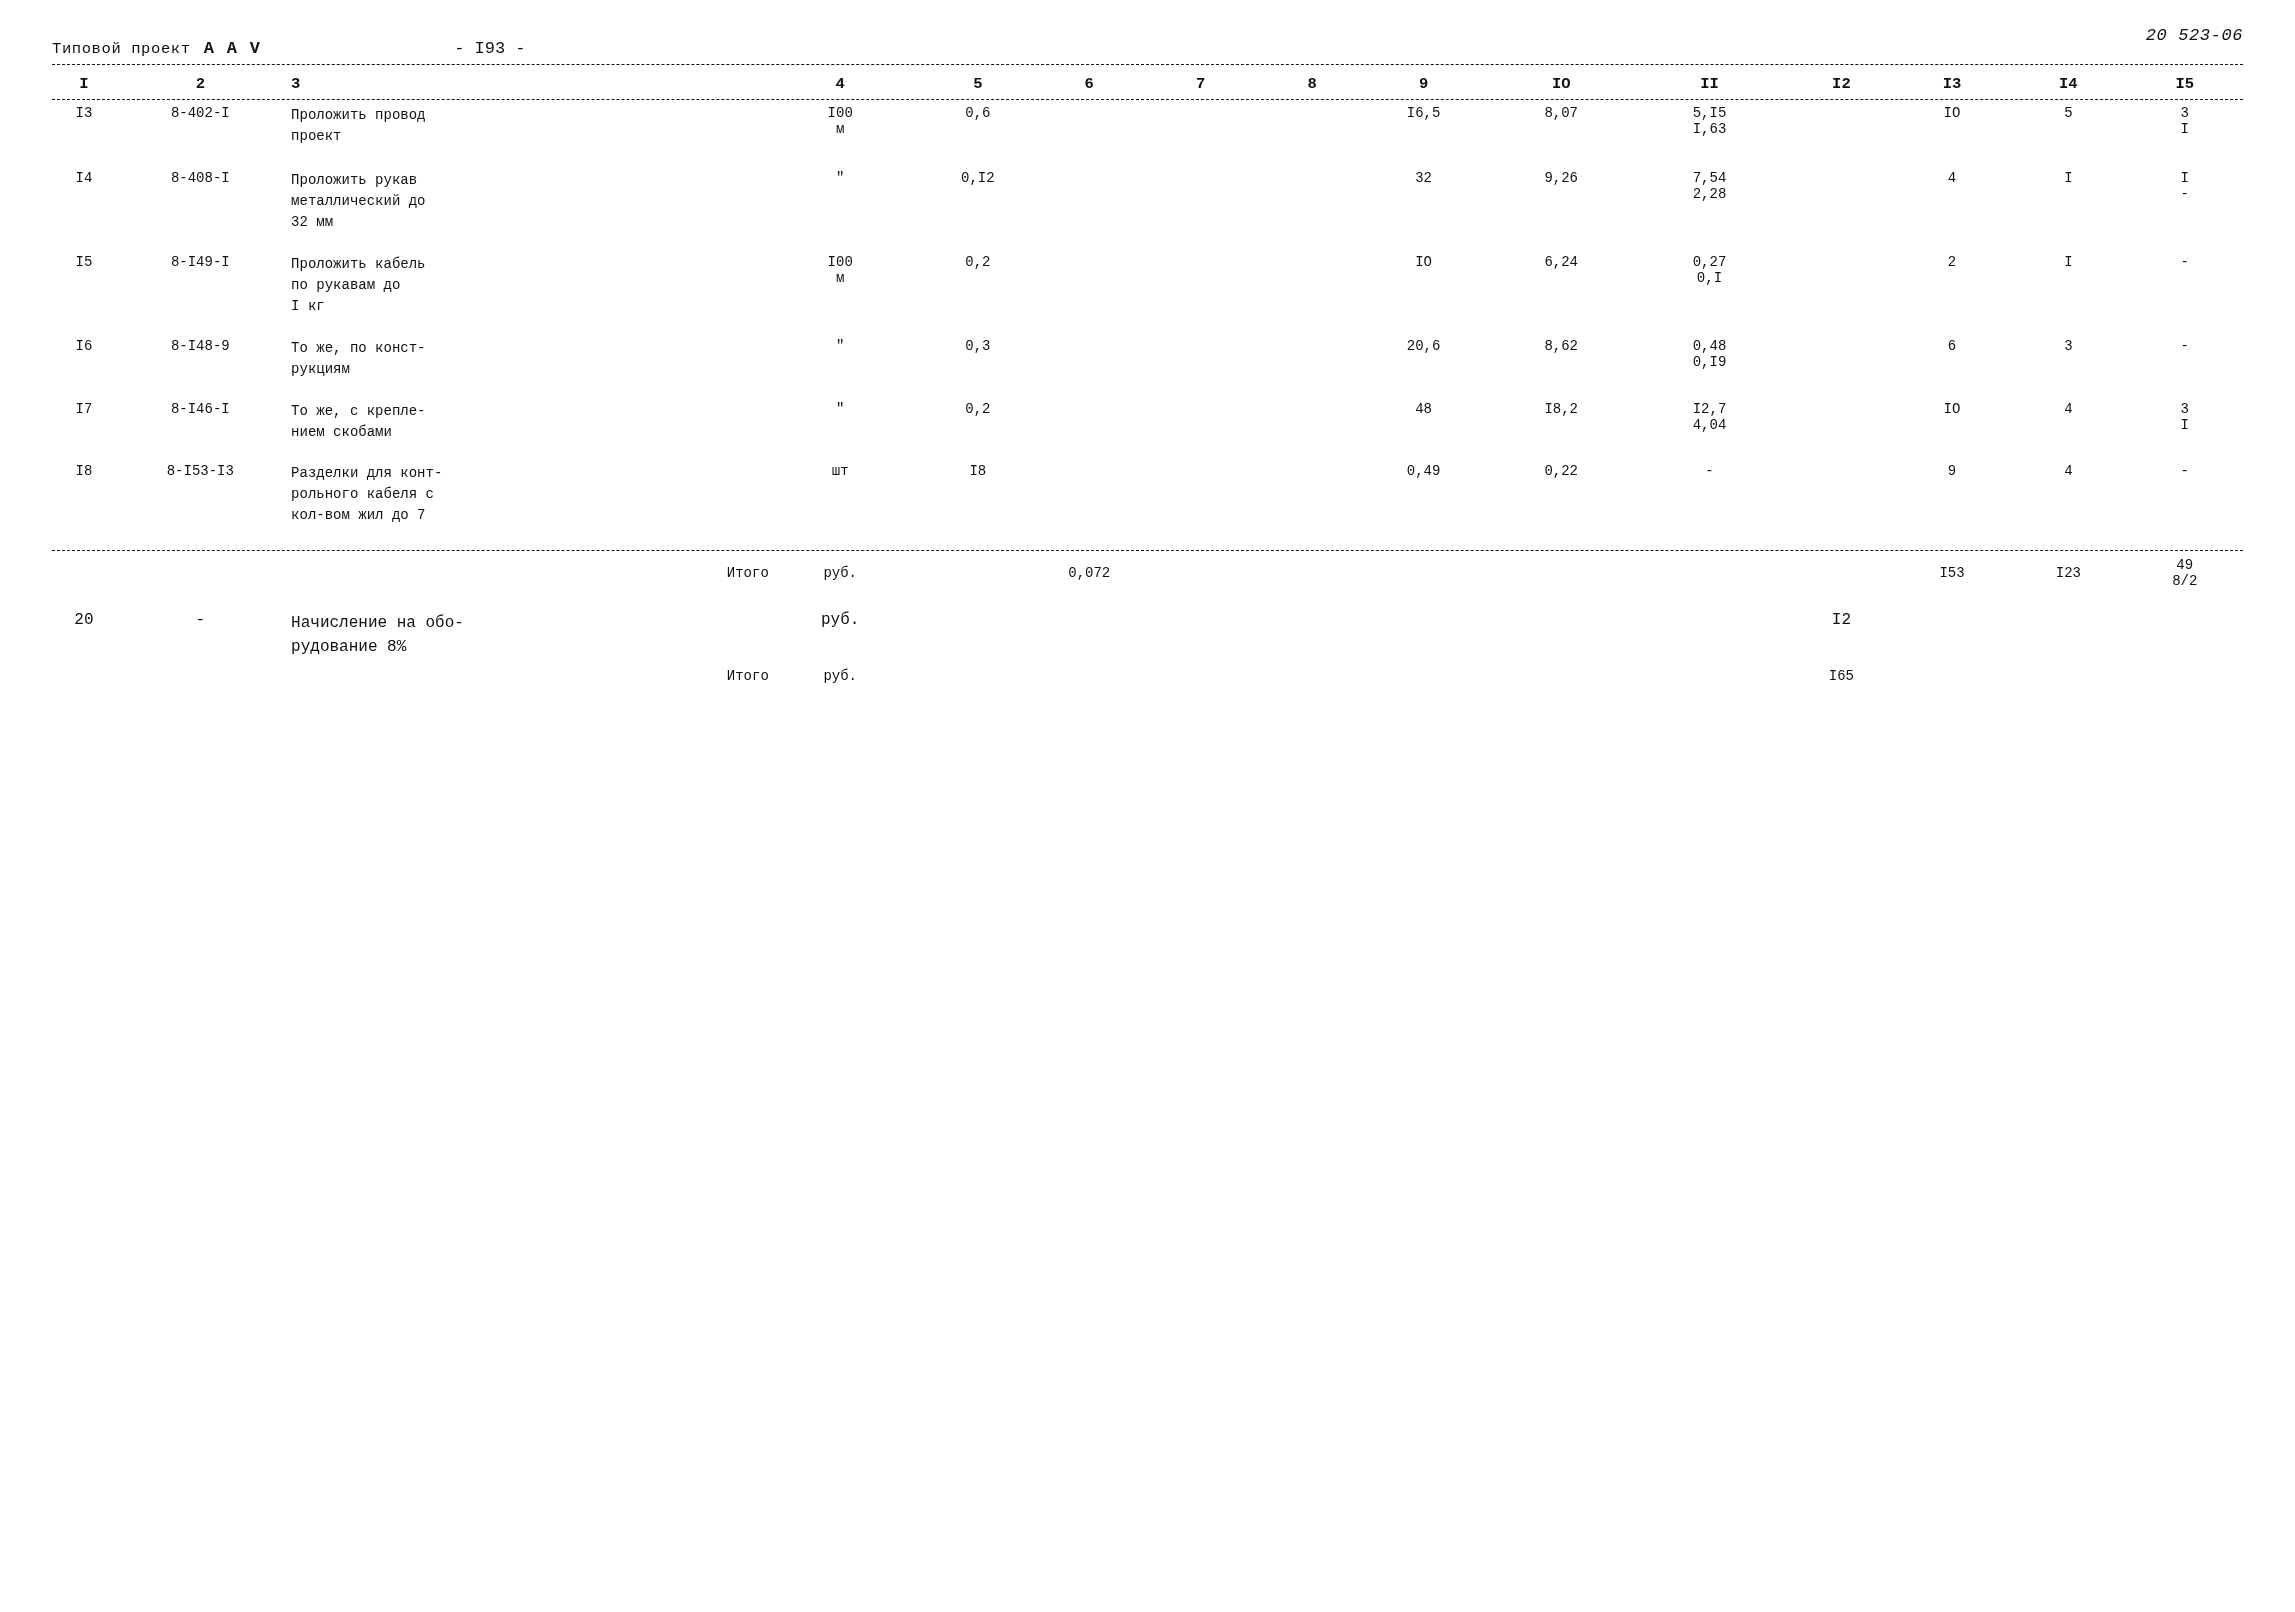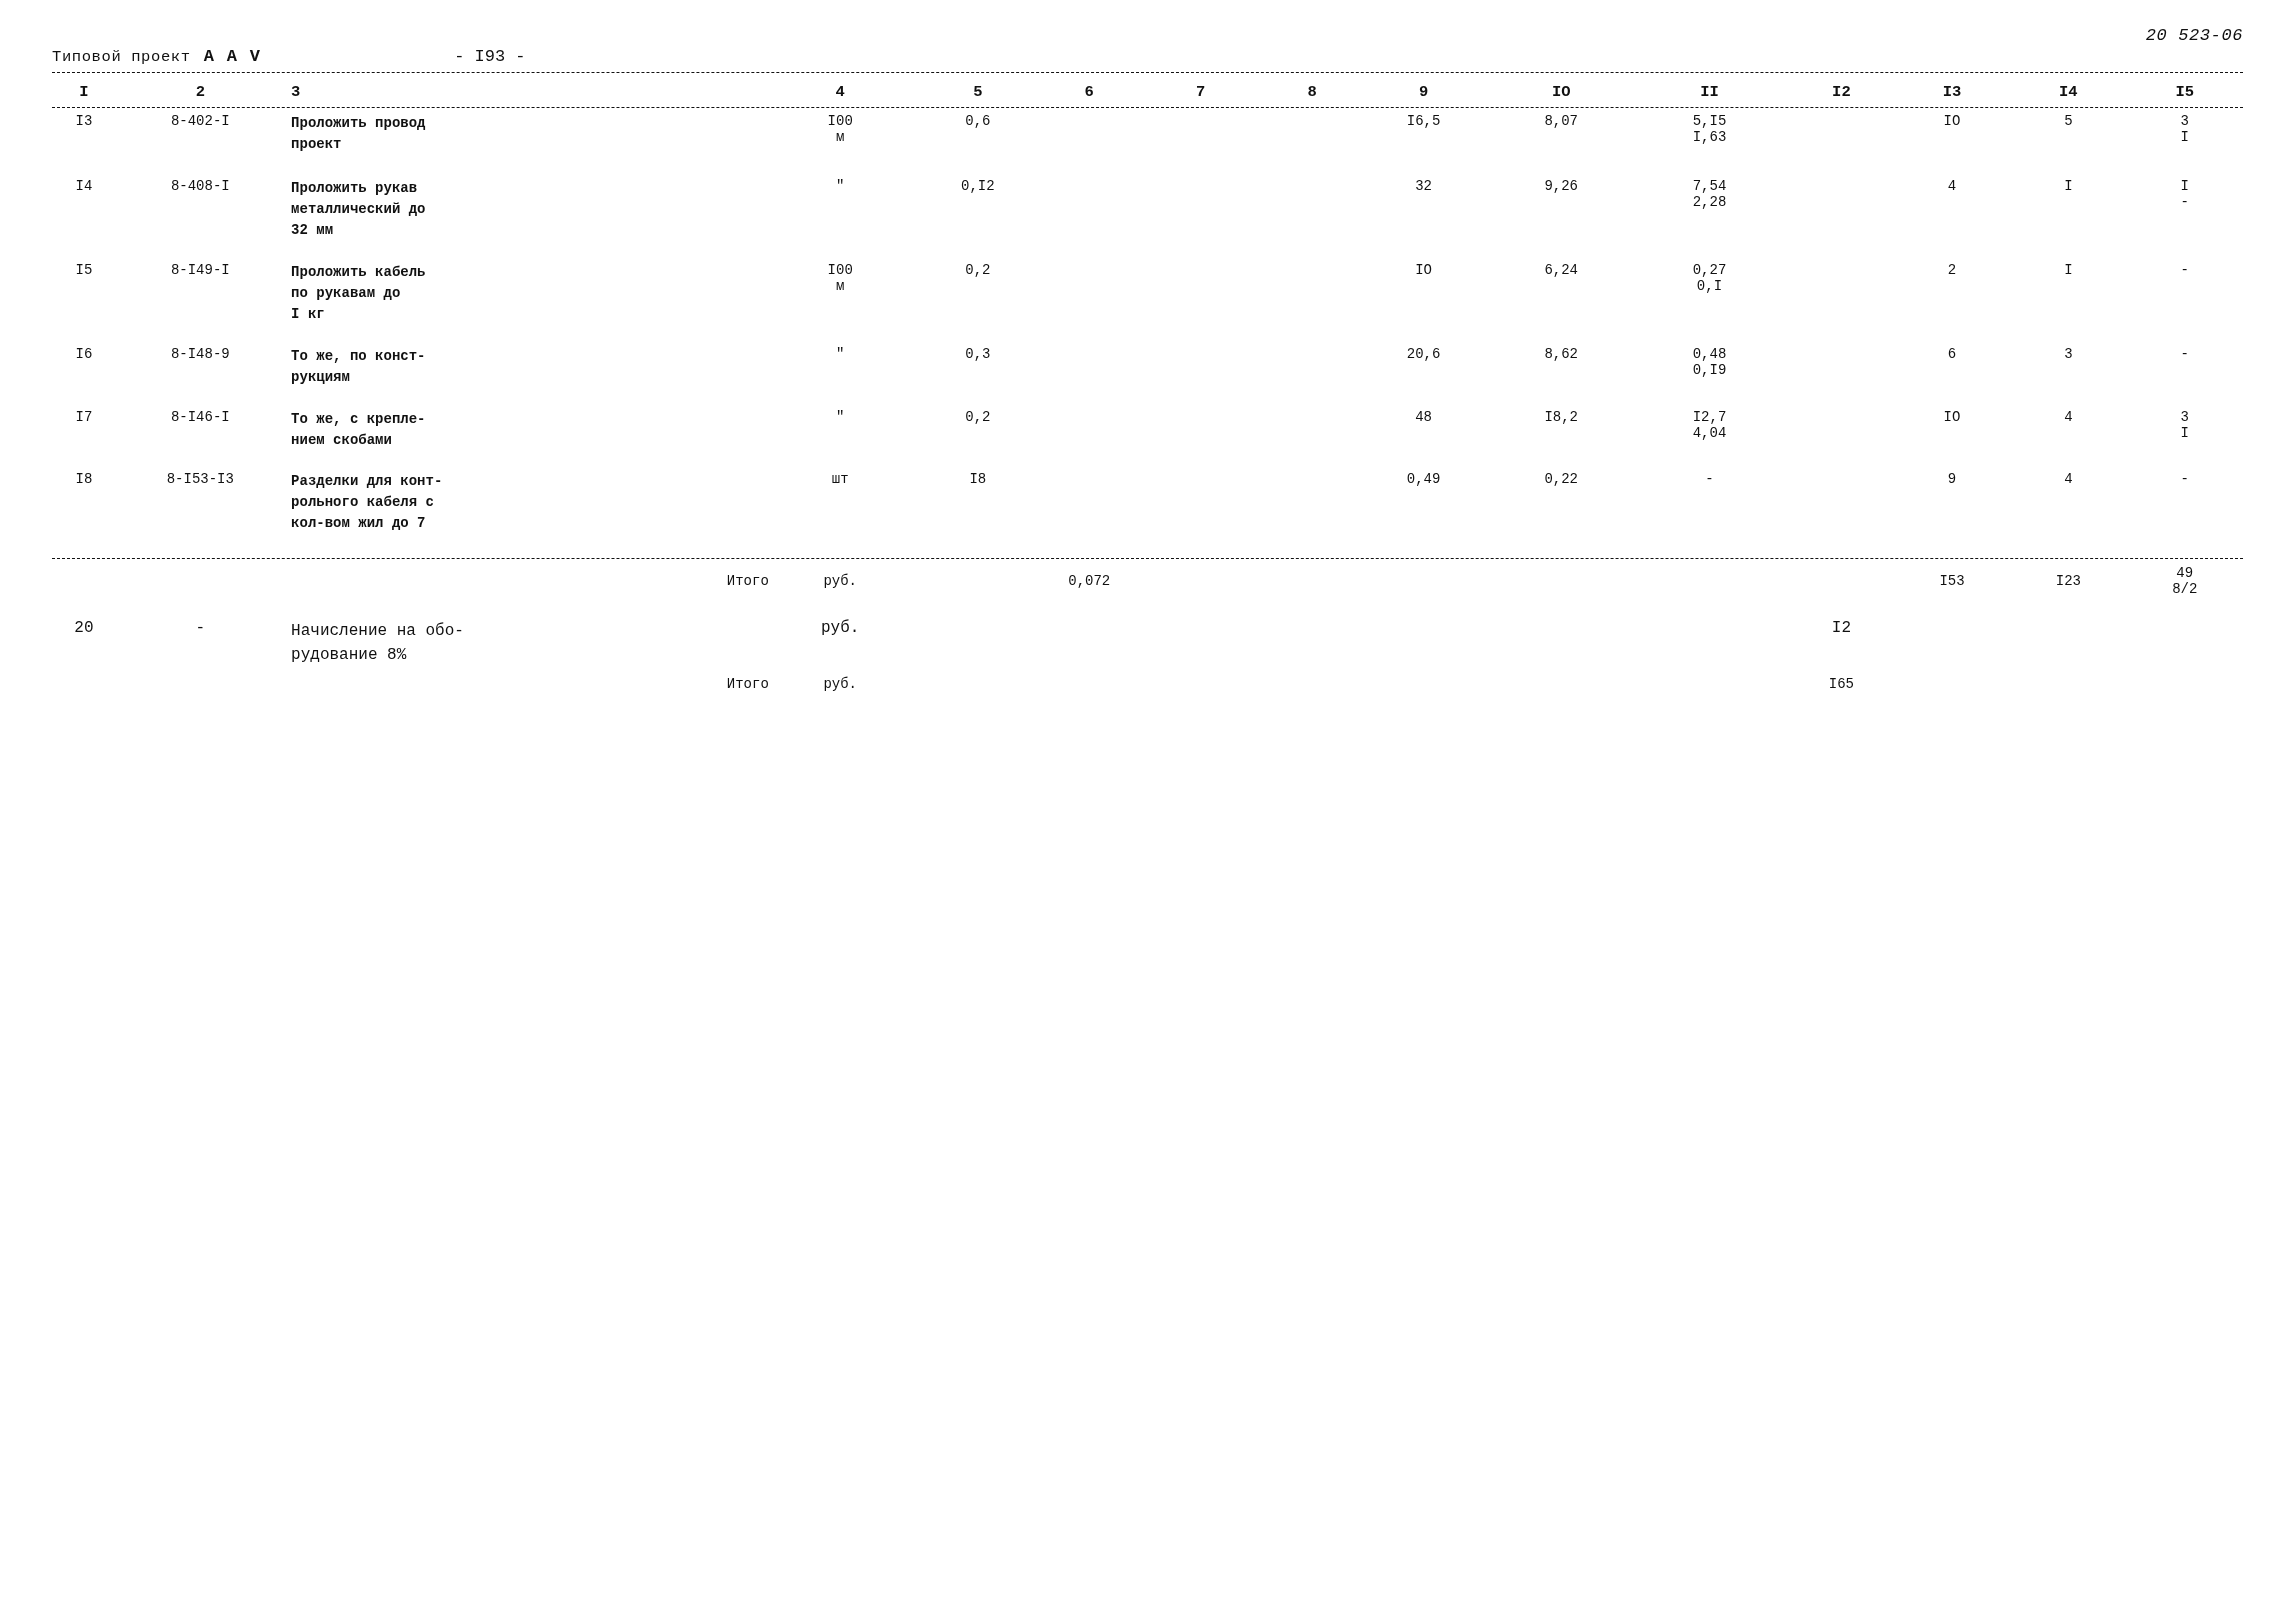--- a/index.html
+++ b/index.html
@@ -33,21 +33,20 @@
     .header-title {
       font-size: 15.5px;
       letter-spacing: 0.6px;
     }
 
     .header-project {
       font-size: 17px;
       font-weight: bold;
       letter-spacing: 1.3px;
       margin-left: 13px;
-      margin-top: 8px;
     }
 
     .header-num {
       font-size: 17px;
       margin-left: 193px;
     }
 
     .dashed-line {
       border-top: 1.3px dashed #111;
       margin: 3.9px 0;
@@ -81,21 +80,21 @@
     .col-headers td:nth-child(13) { width: 64px; }
     .col-headers td:nth-child(14) { width: 64px; }
     .col-headers td:nth-child(15) { width: 64px; }
 
     .data-row td {
       font-size: 14px;
       padding: 3.9px 2.6px;
       vertical-align: top;
       text-align: center;
     }
-    .data-row td.desc { text-align: left; padding-left: 6.4px; line-height: 1.5; font-weight: bold; }
+    .data-row td.desc { text-align: left; padding-left: 6.4px; line-height: 1.5; }
 
     .itogo-row td {
       font-size: 14px;
       padding: 5.2px 2.6px;
       text-align: center;
       vertical-align: middle;
     }
 
     .itogo-row td.left { text-align: right; padding-left: 6.4px; }
 

